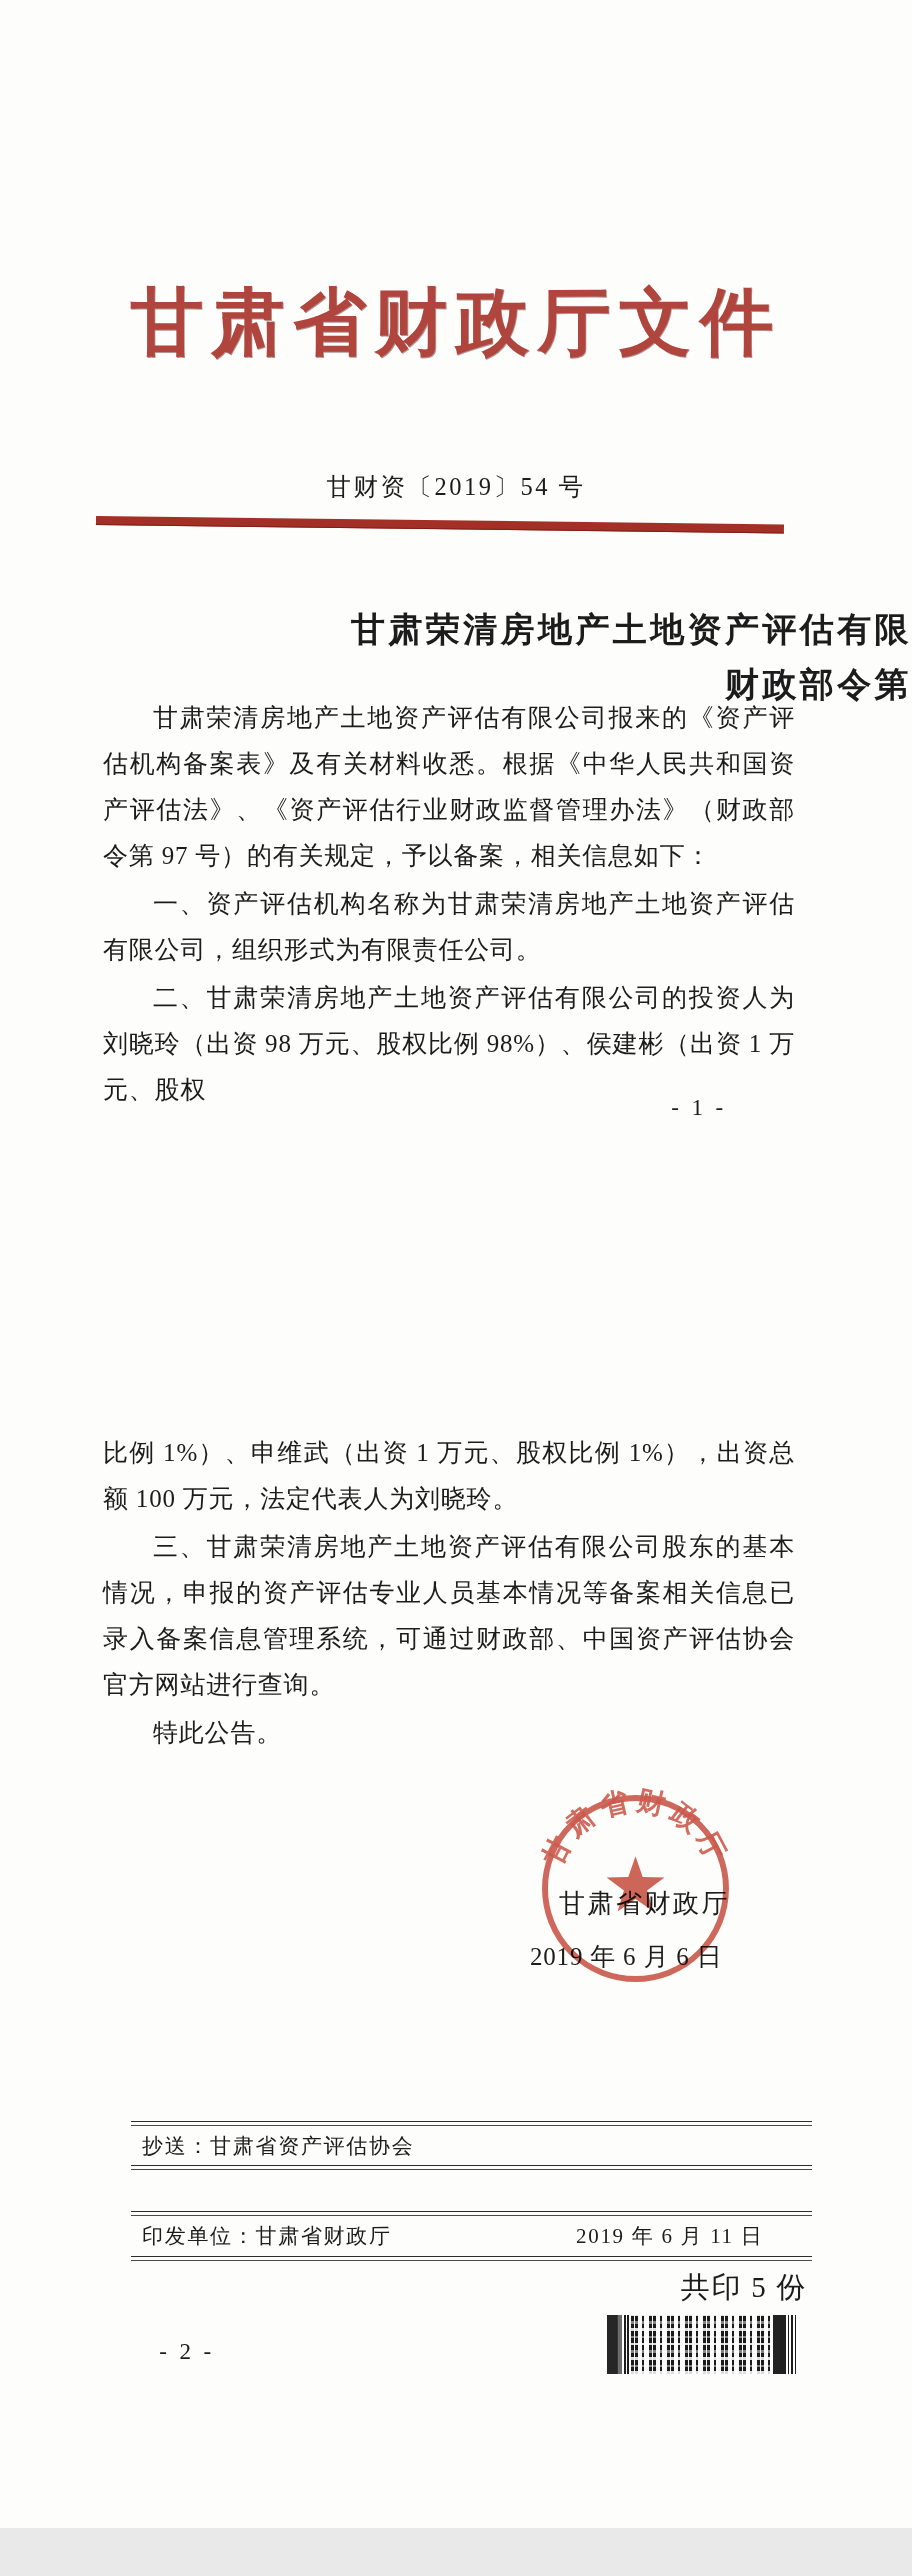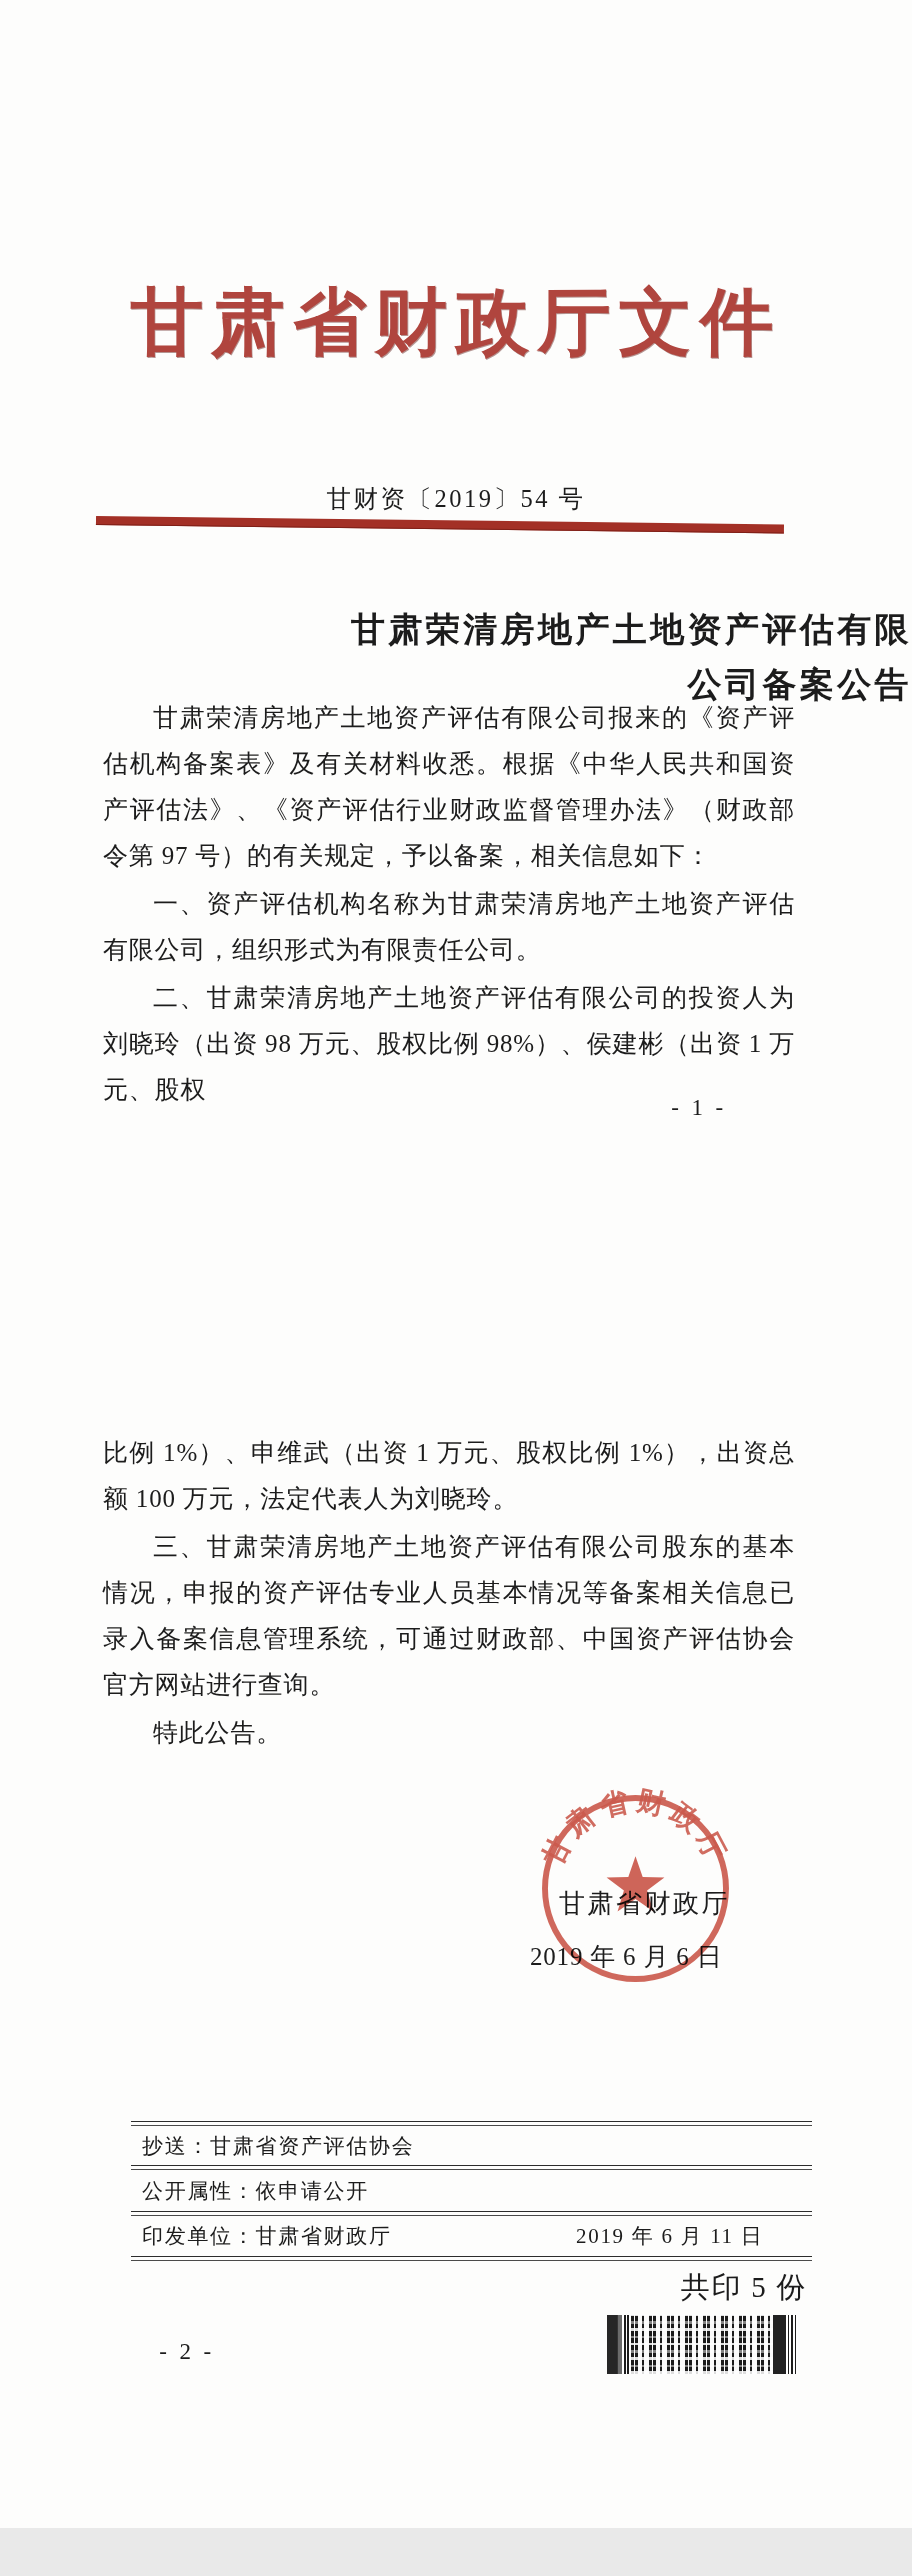--- a/index.html
+++ b/index.html
@@ -15,21 +15,21 @@
   
   .agency-header{
     position:absolute;top:279px;left:0;width:912px;
     text-align:center;
     font-size:73px;font-weight:bold;line-height:88px;
     letter-spacing:8.4px;
     color:var(--header_red,#b0453e);
     text-shadow:0.8px 0.8px 0 rgba(90,20,15,.45);
   }
   .doc-number{
-    position:absolute;top:482px;left:0;width:912px;
+    position:absolute;top:470px;left:0;width:912px;
     text-align:center;font-size:24.5px;letter-spacing:2.5px;
   }
   .red-rule{
     position:absolute;top:516px;left:96px;width:688px;height:7.6px;
     background:var(--rule_red,#a33026);
     border-bottom:1.7px solid #7e1f17;
     transform:rotate(0.7deg);transform-origin:left center;
   }
   .doc-title{
     position:absolute;top:602px;left:0;width:912px;
@@ -96,21 +96,21 @@
 <div class="page">
 
   <div class="agency-header">甘肃省财政厅文件</div>
 
   <div class="doc-number">甘财资〔2019〕54 号</div>
 
   <div class="red-rule"></div>
 
   <div class="doc-title">
     <div>甘肃荣清房地产土地资产评估有限</div>
-    <div>公司备案公告</div>
+    <div>财政部令第</div>
   </div>
 
   <div class="body-block" style="top:693px;">
     <p class="indent">甘肃荣清房地产土地资产评估有限公司报来的《资产评估机构备案表》及有关材料收悉。根据《中华人民共和国资产评估法》、《资产评估行业财政监督管理办法》（财政部令第 97 号）的有关规定，予以备案，相关信息如下：</p>
     <p class="indent">一、资产评估机构名称为甘肃荣清房地产土地资产评估有限公司，组织形式为有限责任公司。</p>
     <p class="indent">二、甘肃荣清房地产土地资产评估有限公司的投资人为刘晓玲（出资 98 万元、股权比例 98%）、侯建彬（出资 1 万元、股权</p>
   </div>
 
   <div class="page-num" style="left:644px;top:1095px;">- 1 -</div>
 
@@ -135,23 +135,20 @@
   <div class="seal-date">2019 年 6 月 6 日</div>
 
   <div class="footer-line" style="top:2121px;"></div>
 
   <div class="footer-row" style="top:2132px;">
     <span>抄送：</span><span>甘肃省资产评估协会</span>
   </div>
 
   <div class="footer-line" style="top:2165px;"></div>
 
-  <div class="footer-row" style="top:2177px;">
-    <span>公开属性：</span><span>依申请公开</span>
-  </div>
 
   <div class="footer-line" style="top:2211px;"></div>
 
   <div class="footer-row" style="top:2222px;">
     <span>印发单位：</span><span>甘肃省财政厅</span>
     <span class="f-date">2019 年 6 月 11 日</span>
   </div>
 
   <div class="footer-line" style="top:2256px;"></div>
 

